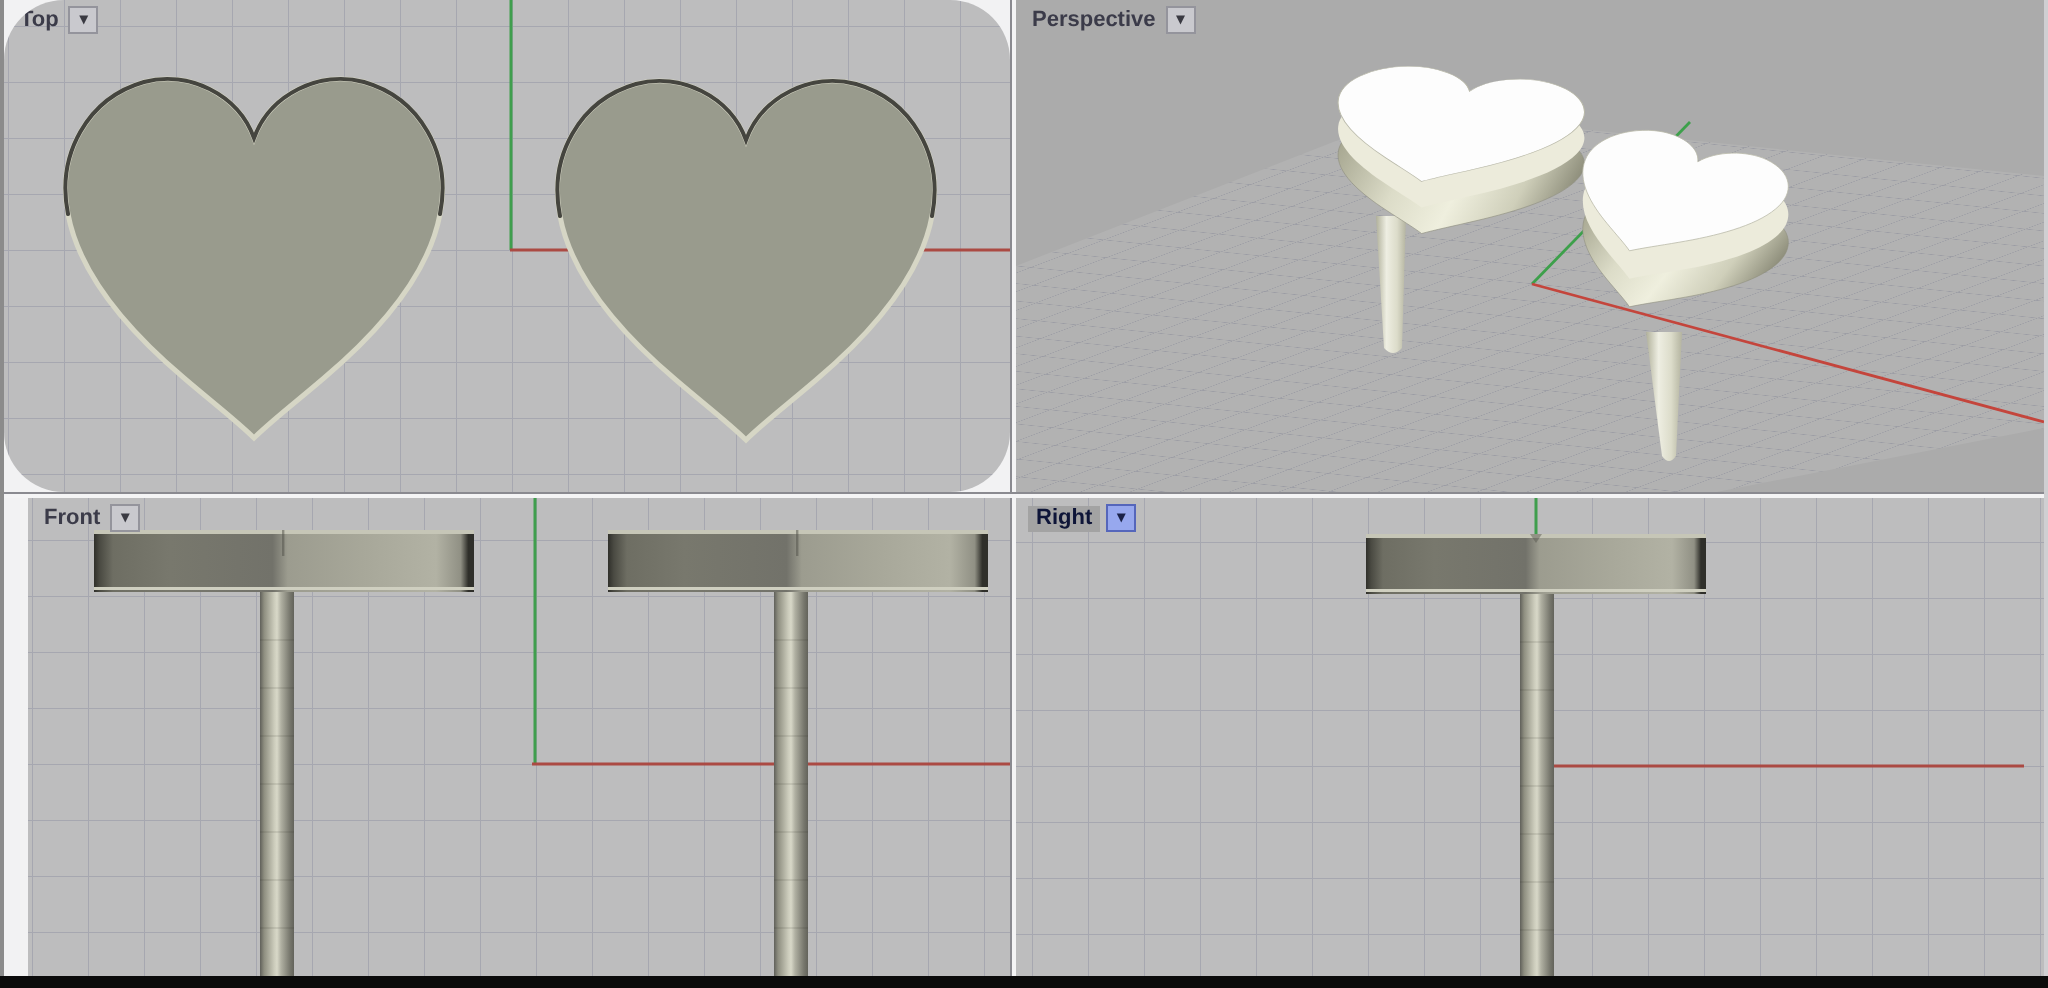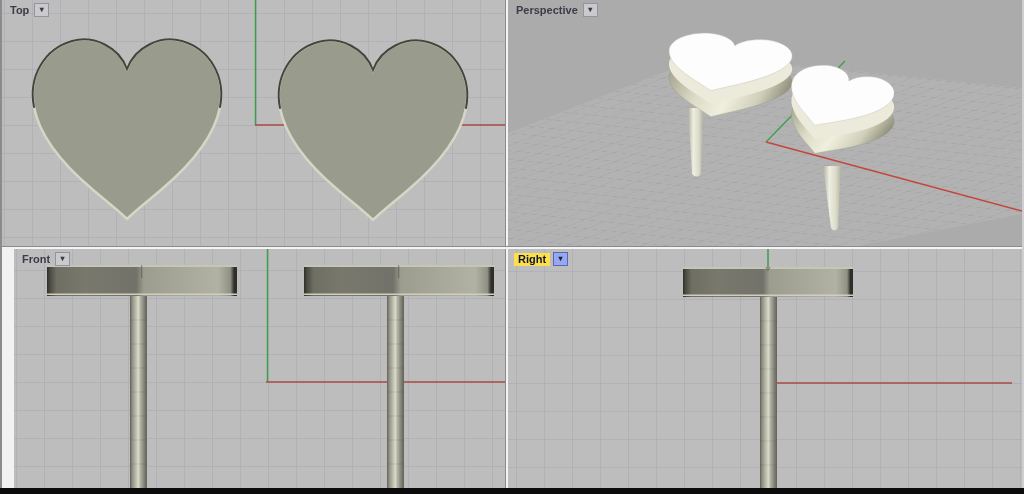--- a/index.html
+++ b/index.html
@@ -1,34 +1,34 @@
 <!DOCTYPE html>
 <html><head>
 <meta charset="utf-8">
 <style>
   html,body{margin:0;padding:0;background:#444;}
   #canvas{position:relative;width:1024px;height:494px;background:#f2f2f3;overflow:hidden;
           font-family:"Liberation Sans",sans-serif;}
   .vp{position:absolute;overflow:hidden;}
-  #vp-top{left:2px;top:0;width:503px;height:246px;}
+  #vp-top{left:2px;top:0;width:503px;height:246px;border-radius:30px;}
   #vp-persp{left:508px;top:0;width:514px;height:292px;}
   #vp-front{left:2px;top:249px;width:503px;height:239px;margin-left:12px;}
   #vp-right{left:508px;top:249px;width:514px;height:239px;}
   .vpsvg{display:block;}
   .divider-v{position:absolute;left:505px;top:0;width:2px;height:488px;background:#f4f4f5;border-left:1px solid #8a8a90;}
   .divider-h{position:absolute;left:0;top:246px;width:1024px;height:2px;background:#f4f4f5;border-top:1px solid #8a8a90;}
   .edge-left{position:absolute;left:0;top:0;width:2px;height:488px;background:#8b8b8b;}
   .edge-right{position:absolute;left:1022px;top:0;width:2px;height:488px;background:#cfcfd2;}
   .bottom-bar{position:absolute;left:0;top:488px;width:1024px;height:6px;background:#0b0b0b;}
   .vplabel{position:absolute;top:3px;left:6px;display:flex;align-items:center;gap:3px;
            font-size:11px;font-weight:bold;color:#3b3b49;cursor:default;user-select:none;}
   .vpname{padding:0 2px;line-height:13px;}
   .vparrow{display:inline-block;width:13px;height:12px;background:#c9c9ce;border:1px solid #94949c;
            font-size:8px;line-height:11px;text-align:center;color:#3a3a42;}
-  .vplabel.active .vpname{background:#fde047;color:#0e1538;padding:0 4px;}
+  .vplabel.active .vpname{background:#a3a3a3;color:#0e1538;padding:0 4px;}
   .vplabel.active .vparrow{background:#97a8ee;border-color:#5566bb;color:#1a2148;}
 </style>
 </head>
 <body>
 
 <div id="canvas">
 
   <div class="vp" id="vp-top">
     <svg class="vpsvg" width="503" height="246" viewBox="0 0 503 246">
       <defs>

